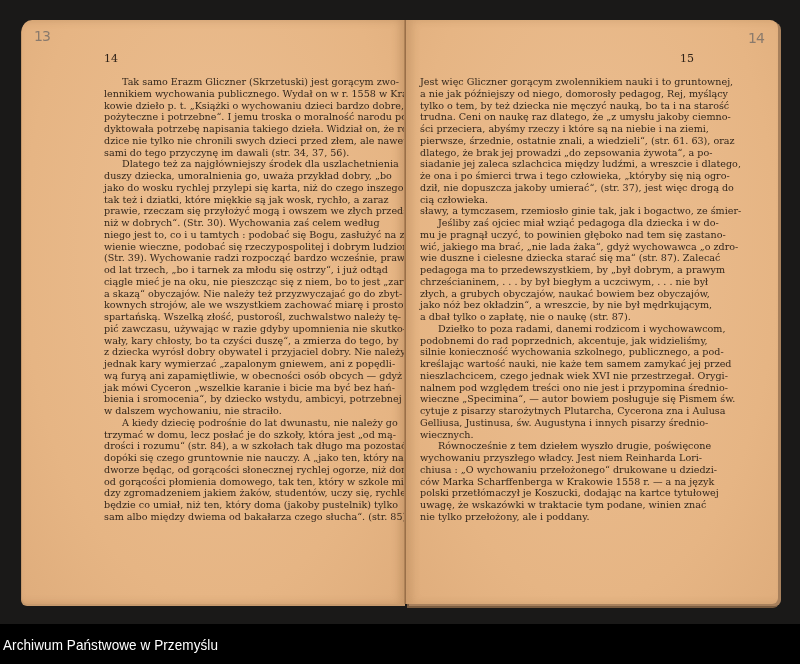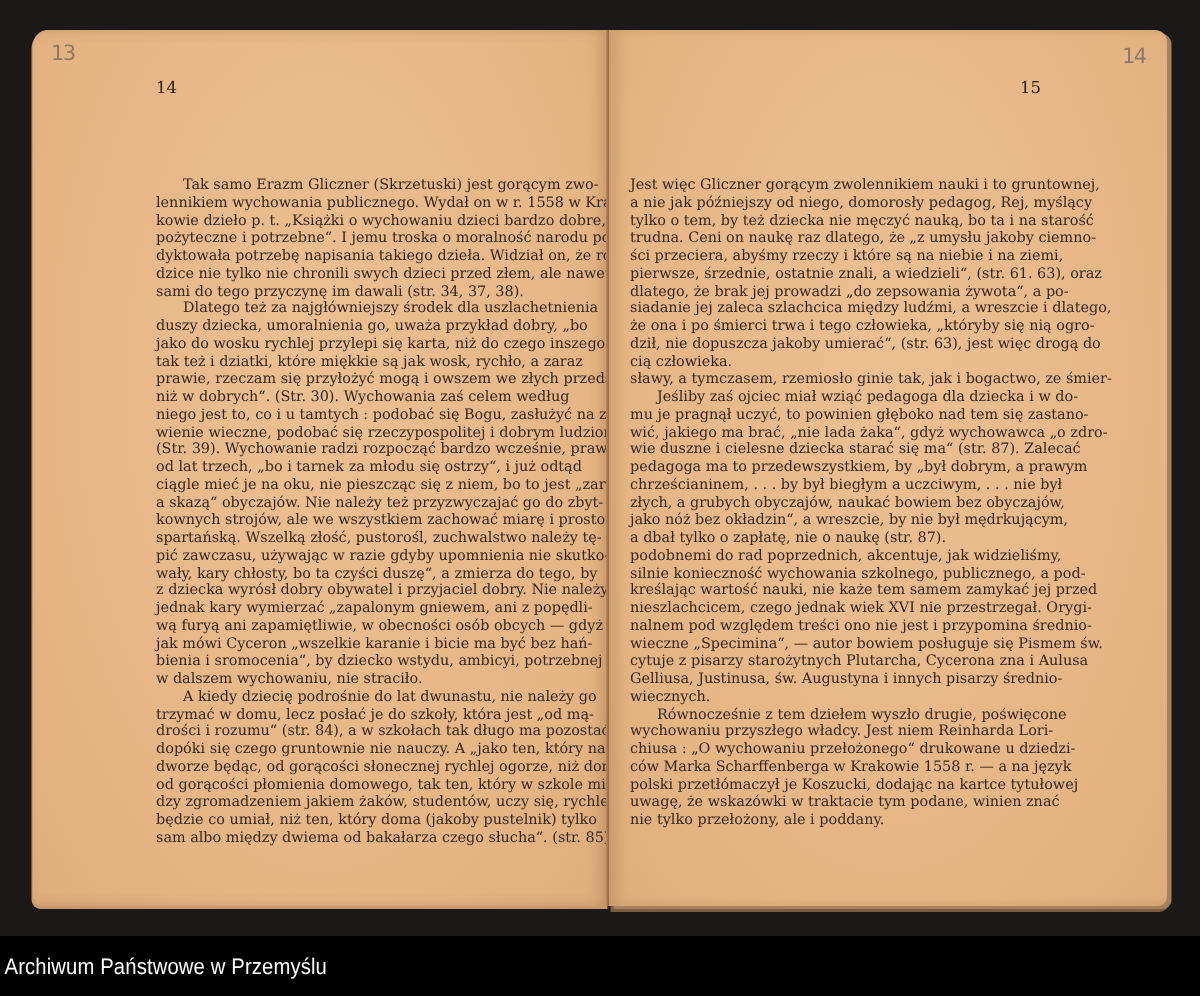--- a/index.html
+++ b/index.html
@@ -35,21 +35,21 @@
   }
   .pencil-num {
     position: absolute; font-family: "DejaVu Sans", sans-serif;
     font-size: 14px; color: #8a7a6c; letter-spacing: -1px;
   }
   .page-num {
     position: absolute; font-size: 11px; color: #2e2218;
   }
   .text-block {
     position: absolute; font-size: 9.6px; line-height: 11.75px;
-    text-align: justify; color: #33261b; margin-top: 42px;
+    text-align: justify; color: #33261b;
   }
   .text-block .line { display: block; text-align: justify; text-align-last: justify; white-space: nowrap; }
   .text-block .line.last { text-align-last: left; }
   .text-block .line.ind { padding-left: 18px; }
 
   .footer {
     position: absolute; left: 0; top: 624px; width: 640px; height: 40px; background: #000;
   }
   .footer-label {
     position: absolute; left: 3px; top: 12px;
@@ -66,21 +66,21 @@
     <div class="page page-left">
       <div class="pencil-num" style="left:12px; top:8px;">13</div>
       <div class="page-num" style="left:82px; top:32px;">14</div>
       <div class="text-block" id="left-text" style="left:82px; top:56px; width:272px;">
           <span class="line ind">Tak samo Erazm Gliczner (Skrzetuski) jest gorącym zwo-</span>
           <span class="line">lennikiem wychowania publicznego. Wydał on w r. 1558 w Kra-</span>
           <span class="line">kowie dzieło p. t. „Książki o wychowaniu dzieci bardzo dobre,</span>
           <span class="line">pożyteczne i potrzebne“. I jemu troska o moralność narodu po-</span>
           <span class="line">dyktowała potrzebę napisania takiego dzieła. Widział on, że ro-</span>
           <span class="line">dzice nie tylko nie chronili swych dzieci przed złem, ale nawet</span>
-          <span class="line last">sami do tego przyczynę im dawali (str. 34, 37, 38).</span>
+          <span class="line last">sami do tego przyczynę im dawali (str. 34, 37, 56).</span>
           <span class="line ind">Dlatego też za najgłówniejszy środek dla uszlachetnienia</span>
           <span class="line">duszy dziecka, umoralnienia go, uważa przykład dobry, „bo</span>
           <span class="line">jako do wosku rychlej przylepi się karta, niż do czego inszego,</span>
           <span class="line">tak też i dziatki, które miękkie są jak wosk, rychło, a zaraz</span>
           <span class="line">prawie, rzeczam się przyłożyć mogą i owszem we złych przedsię</span>
           <span class="line">niż w dobrych“. (Str. 30). Wychowania zaś celem według</span>
           <span class="line">niego jest to, co i u tamtych : podobać się Bogu, zasłużyć na zba-</span>
           <span class="line">wienie wieczne, podobać się rzeczypospolitej i dobrym ludziom.</span>
           <span class="line">(Str. 39). Wychowanie radzi rozpocząć bardzo wcześnie, prawie</span>
           <span class="line">od lat trzech, „bo i tarnek za młodu się ostrzy“, i już odtąd</span>
@@ -116,32 +116,33 @@
       <div class="text-block" id="right-text" style="left:14px; top:56px; width:276px;">
           <span class="line">Jest więc Gliczner gorącym zwolennikiem nauki i to gruntownej,</span>
           <span class="line">a nie jak późniejszy od niego, domorosły pedagog, Rej, myślący</span>
           <span class="line">tylko o tem, by też dziecka nie męczyć nauką, bo ta i na starość</span>
           <span class="line">trudna. Ceni on naukę raz dlatego, że „z umysłu jakoby ciemno-</span>
           <span class="line">ści przeciera, abyśmy rzeczy i które są na niebie i na ziemi,</span>
           <span class="line">pierwsze, śrzednie, ostatnie znali, a wiedzieli“, (str. 61. 63), oraz</span>
           <span class="line">dlatego, że brak jej prowadzi „do zepsowania żywota“, a po-</span>
           <span class="line">siadanie jej zaleca szlachcica między ludźmi, a wreszcie i dlatego,</span>
           <span class="line">że ona i po śmierci trwa i tego człowieka, „któryby się nią ogro-</span>
-          <span class="line">dził, nie dopuszcza jakoby umierać“, (str. 63), jest więc drogą do</span>
+          <span class="line">dził, nie dopuszcza jakoby umierać“, (str. 37), jest więc drogą do</span>
           <span class="line last">cią człowieka.</span>
           <span class="line">sławy, a tymczasem, rzemiosło ginie tak, jak i bogactwo, ze śmier-</span>
           <span class="line ind">Jeśliby zaś ojciec miał wziąć pedagoga dla dziecka i w do-</span>
           <span class="line">mu je pragnął uczyć, to powinien głęboko nad tem się zastano-</span>
           <span class="line">wić, jakiego ma brać, „nie lada żaka“, gdyż wychowawca „o zdro-</span>
           <span class="line">wie duszne i cielesne dziecka starać się ma“ (str. 87). Zalecać</span>
           <span class="line">pedagoga ma to przedewszystkiem, by „był dobrym, a prawym</span>
           <span class="line">chrześcianinem, . . . by był biegłym a uczciwym, . . . nie był</span>
           <span class="line">złych, a grubych obyczajów, naukać bowiem bez obyczajów,</span>
           <span class="line">jako nóż bez okładzin“, a wreszcie, by nie był mędrkującym,</span>
           <span class="line last">a dbał tylko o zapłatę, nie o naukę (str. 87).</span>
+          <span class="line ind">Dziełko to poza radami, danemi rodzicom i wychowawcom,</span>
           <span class="line">podobnemi do rad poprzednich, akcentuje, jak widzieliśmy,</span>
           <span class="line">silnie konieczność wychowania szkolnego, publicznego, a pod-</span>
           <span class="line">kreślając wartość nauki, nie każe tem samem zamykać jej przed</span>
           <span class="line">nieszlachcicem, czego jednak wiek XVI nie przestrzegał. Orygi-</span>
           <span class="line">nalnem pod względem treści ono nie jest i przypomina średnio-</span>
           <span class="line">wieczne „Specimina“, — autor bowiem posługuje się Pismem św.</span>
           <span class="line">cytuje z pisarzy starożytnych Plutarcha, Cycerona zna i Aulusa</span>
           <span class="line">Gelliusa, Justinusa, św. Augustyna i innych pisarzy średnio-</span>
           <span class="line last">wiecznych.</span>
           <span class="line ind">Równocześnie z tem dziełem wyszło drugie, poświęcone</span>

